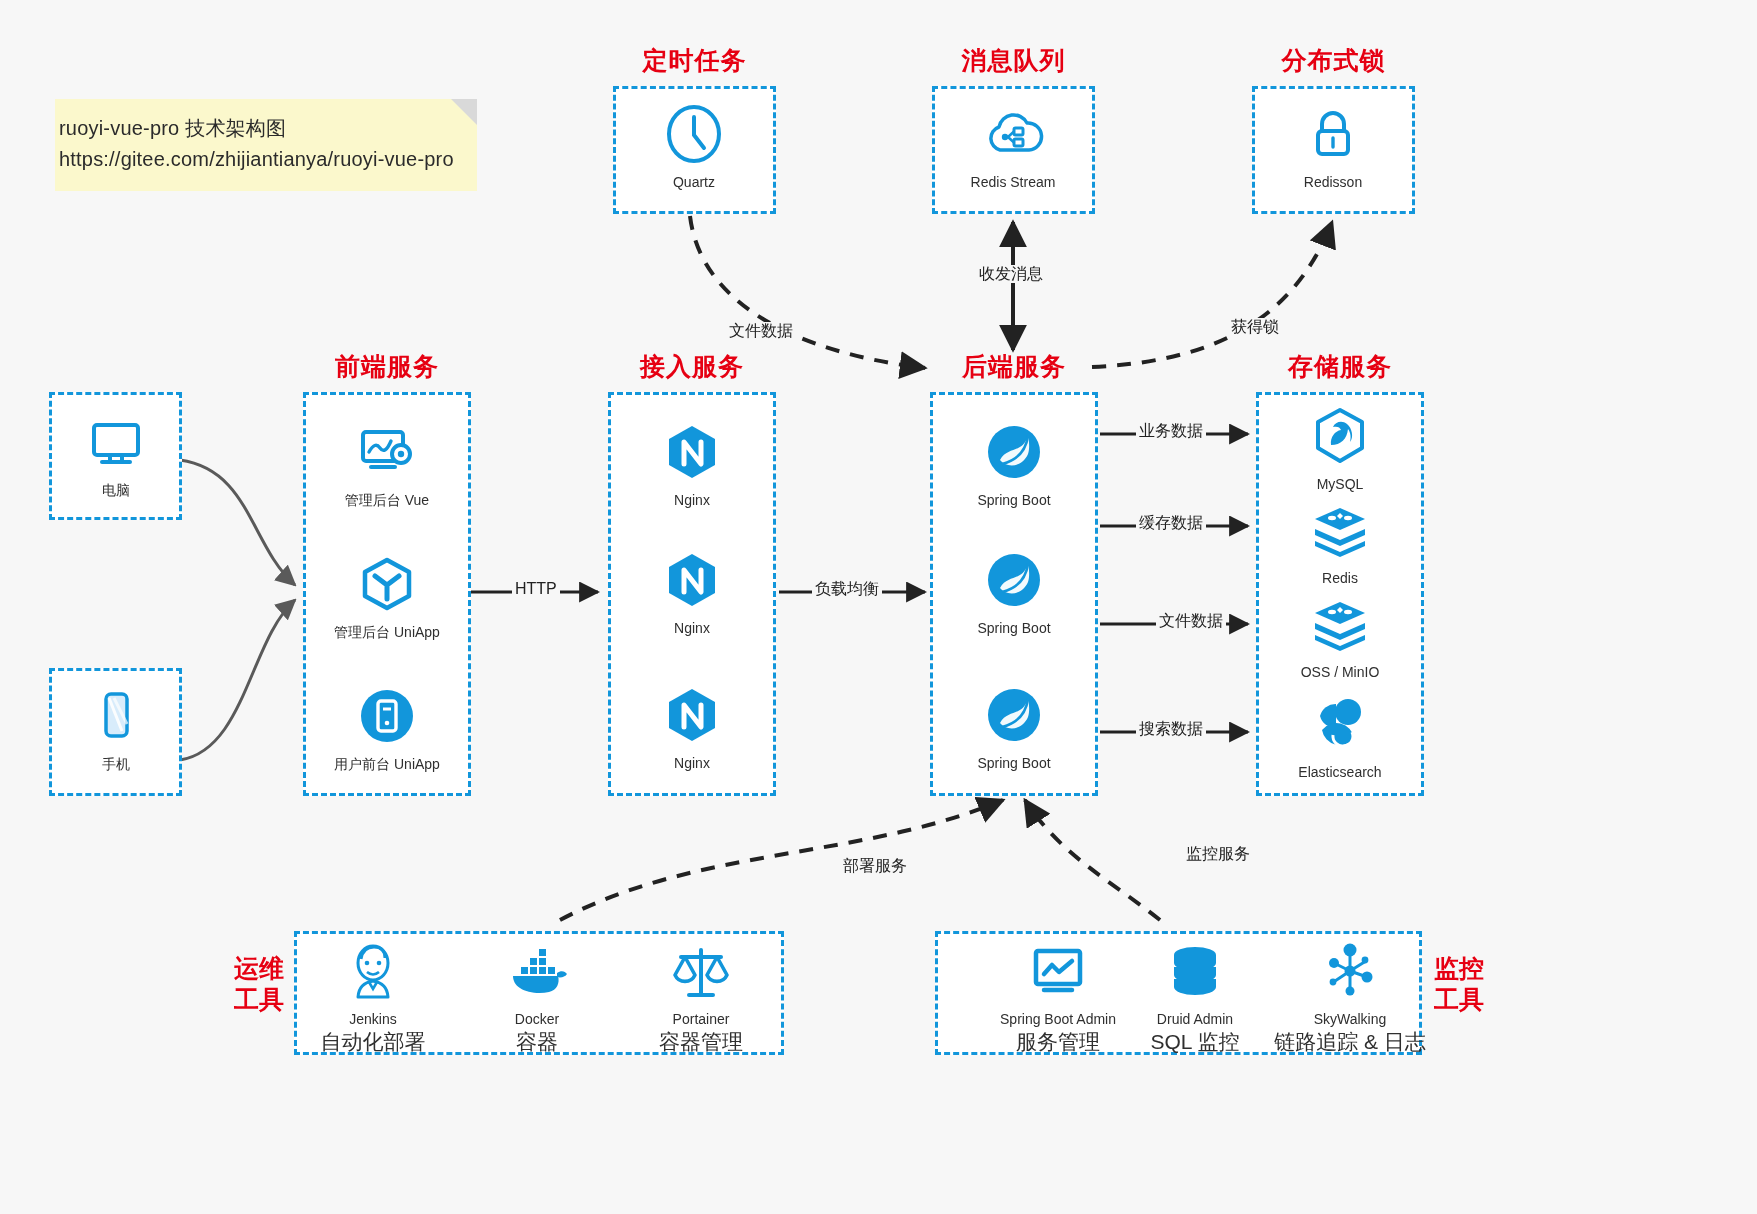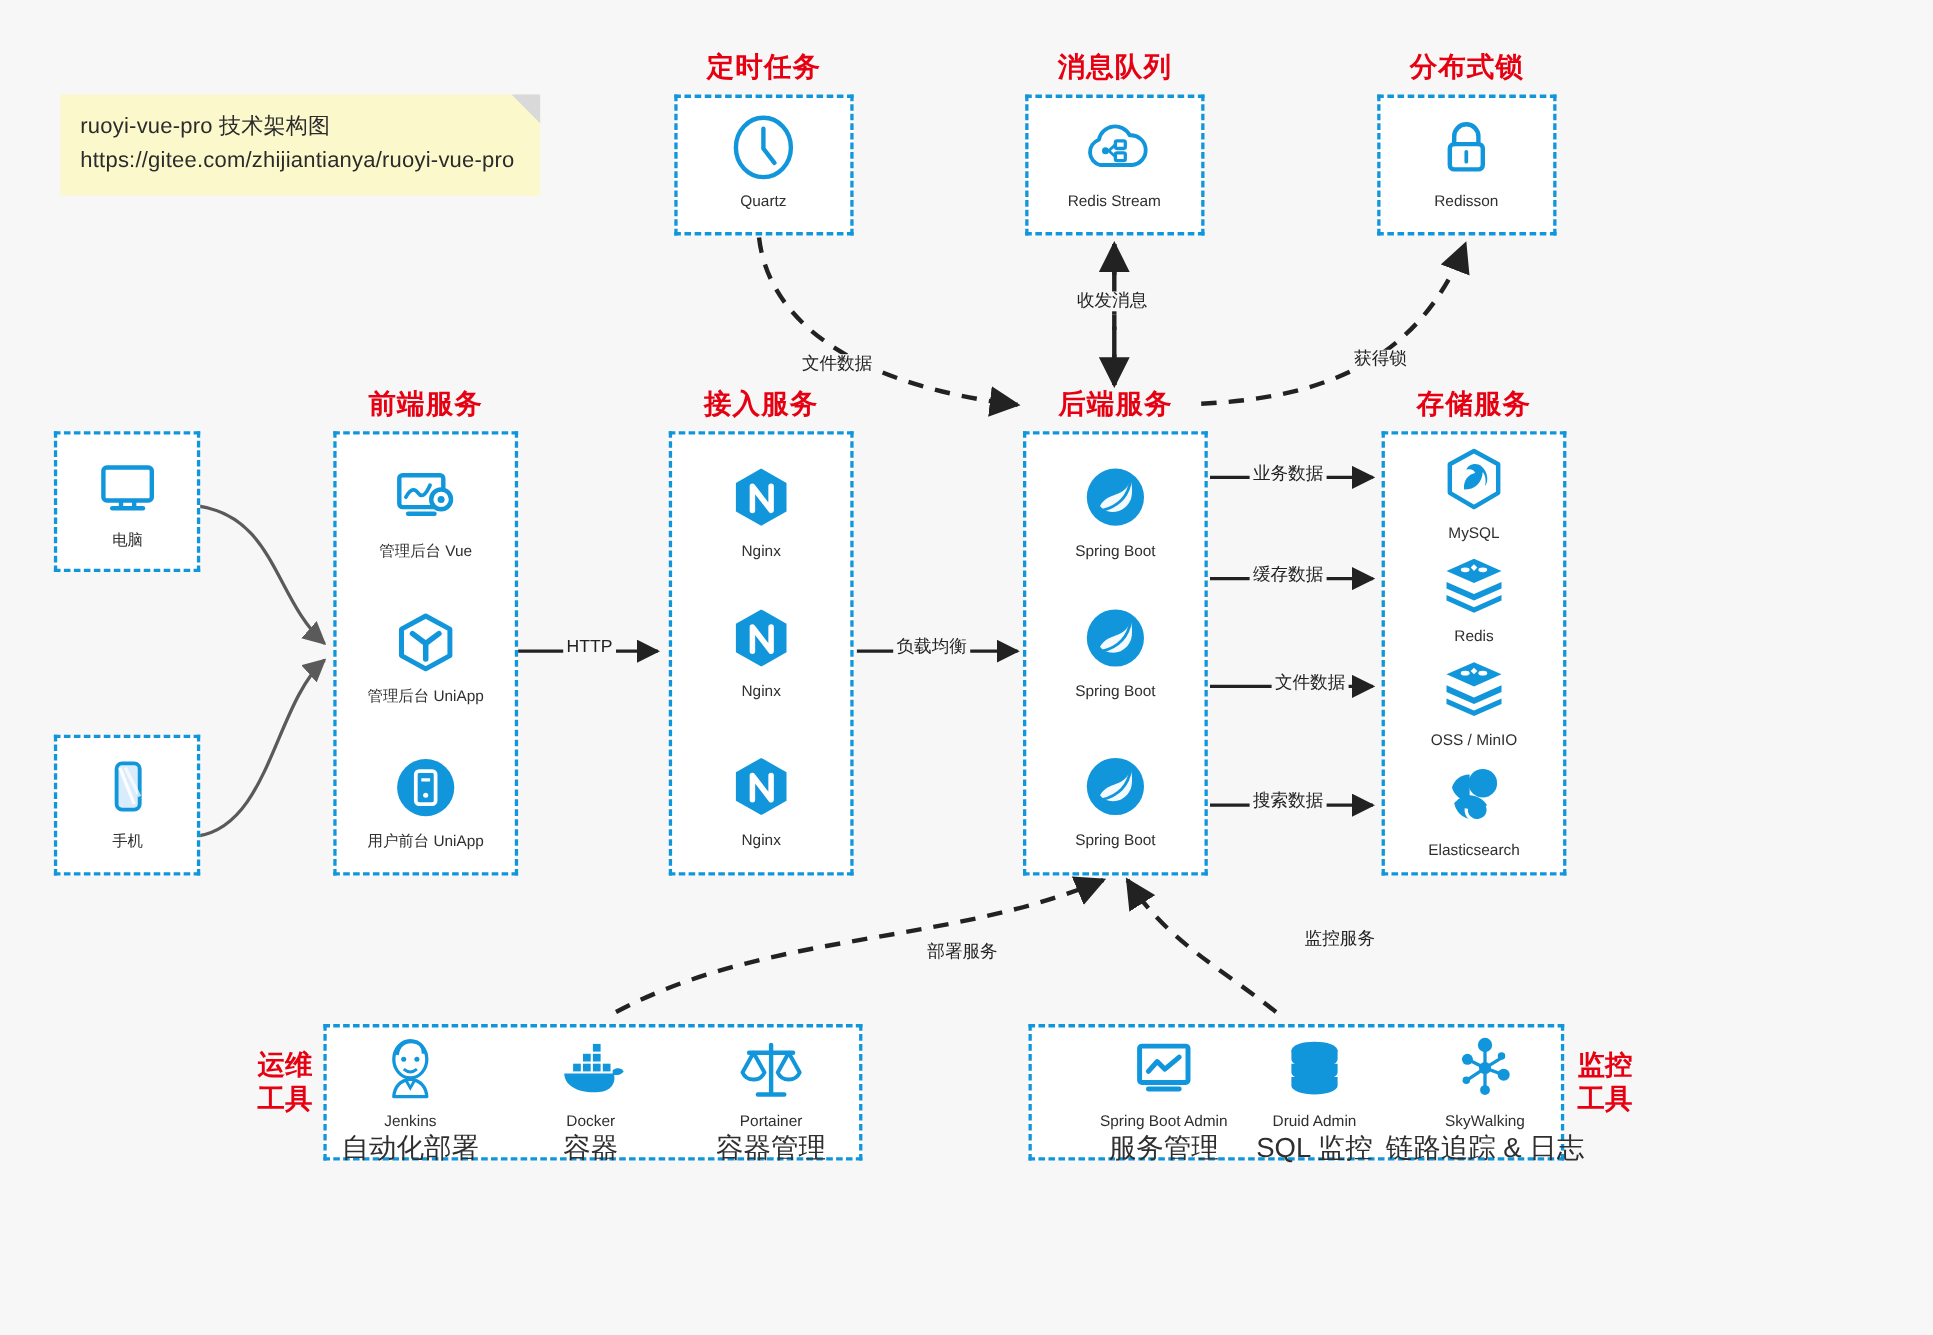--- a/index.html
+++ b/index.html
@@ -1,37 +1,37 @@
 <!DOCTYPE html>
 <html><head>
 <meta charset="utf-8">
 <style>
   html,body{margin:0;padding:0;background:#f7f7f7;}
   body{width:1757px;height:1214px;font-family:"Liberation Sans","DejaVu Sans",sans-serif;overflow:hidden;}
   #stage{position:relative;width:1757px;height:1214px;background:#f7f7f7;}
 
   
-  .note{position:absolute;background:#fbf8cc;box-shadow:none;padding:14px 16px 16px 18px;
-        font-size:20px;color:#2b2b2b;line-height:1.55;letter-spacing:.2px;}
+  .note{position:absolute;background:#fbf8cc;box-shadow:none;padding:14px 16px 16px 4px;
+        font-size:20px;color:#2b2b2b;line-height:1.55;letter-spacing:.2px;margin-top:13px;}
   .note .fold{position:absolute;top:0;right:0;width:0;height:0;
         border-top:26px solid #d9d9d9;border-left:26px solid transparent;}
 
   
   .box{position:absolute;border:3px dashed #1296db;background:#ffffff;box-sizing:border-box;}
   .grouptitle{position:absolute;color:#e60012;font-weight:bold;font-size:25px;
               letter-spacing:1px;white-space:nowrap;text-align:center;}
   .sidetitle{position:absolute;color:#e60012;font-weight:bold;font-size:25px;
              line-height:1.25;white-space:nowrap;text-align:center;}
 
   
   .node{position:absolute;display:flex;flex-direction:column;align-items:center;
         justify-content:flex-start;width:170px;}
   .node .ico{width:64px;height:64px;display:block;}
   .node .cap{margin-top:7px;font-size:14px;color:#2f2f2f;white-space:nowrap;text-align:center;line-height:1.3;}
-  .node .cap2{font-size:25px;color:#2f2f2f;white-space:nowrap;text-align:center;line-height:1.35;}
+  .node .cap2{font-size:21px;color:#2f2f2f;white-space:nowrap;text-align:center;line-height:1.35;}
 
   
   .elabel{position:absolute;font-size:16px;color:#222;background:#f7f7f7;
           padding:0 3px;white-space:nowrap;line-height:1.1;}
 
   svg.ov{position:absolute;left:0;top:0;width:1757px;height:1214px;pointer-events:none;overflow:visible;}
 </style>
 </head>
 <body>
 

